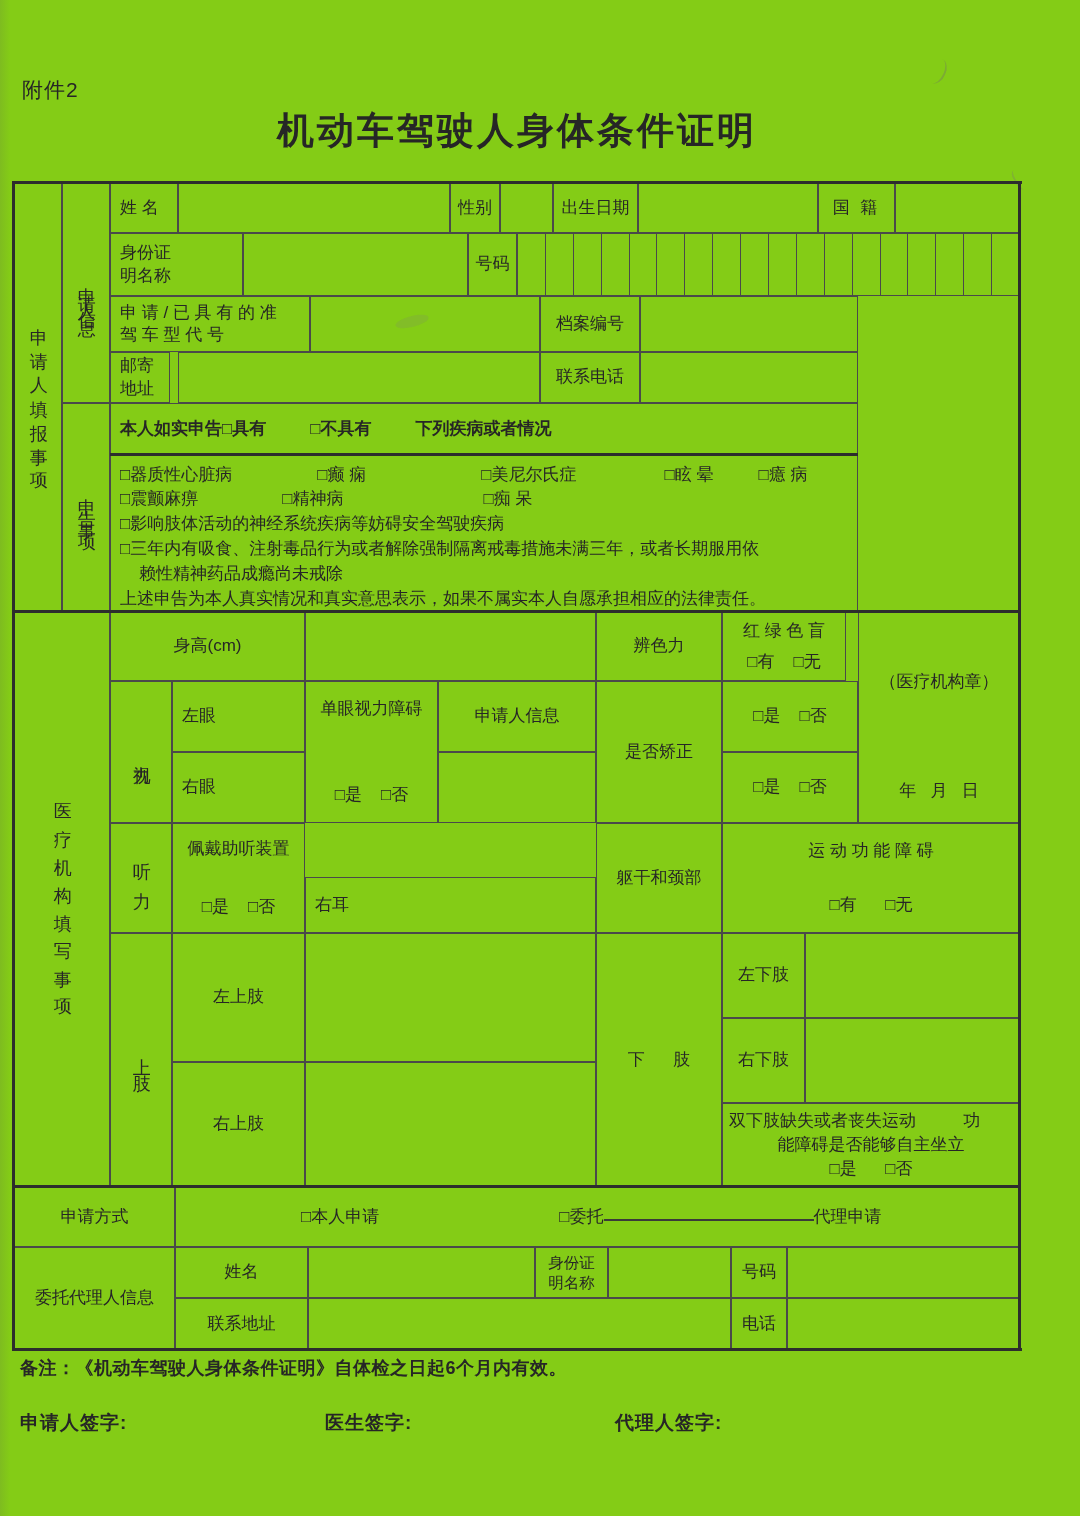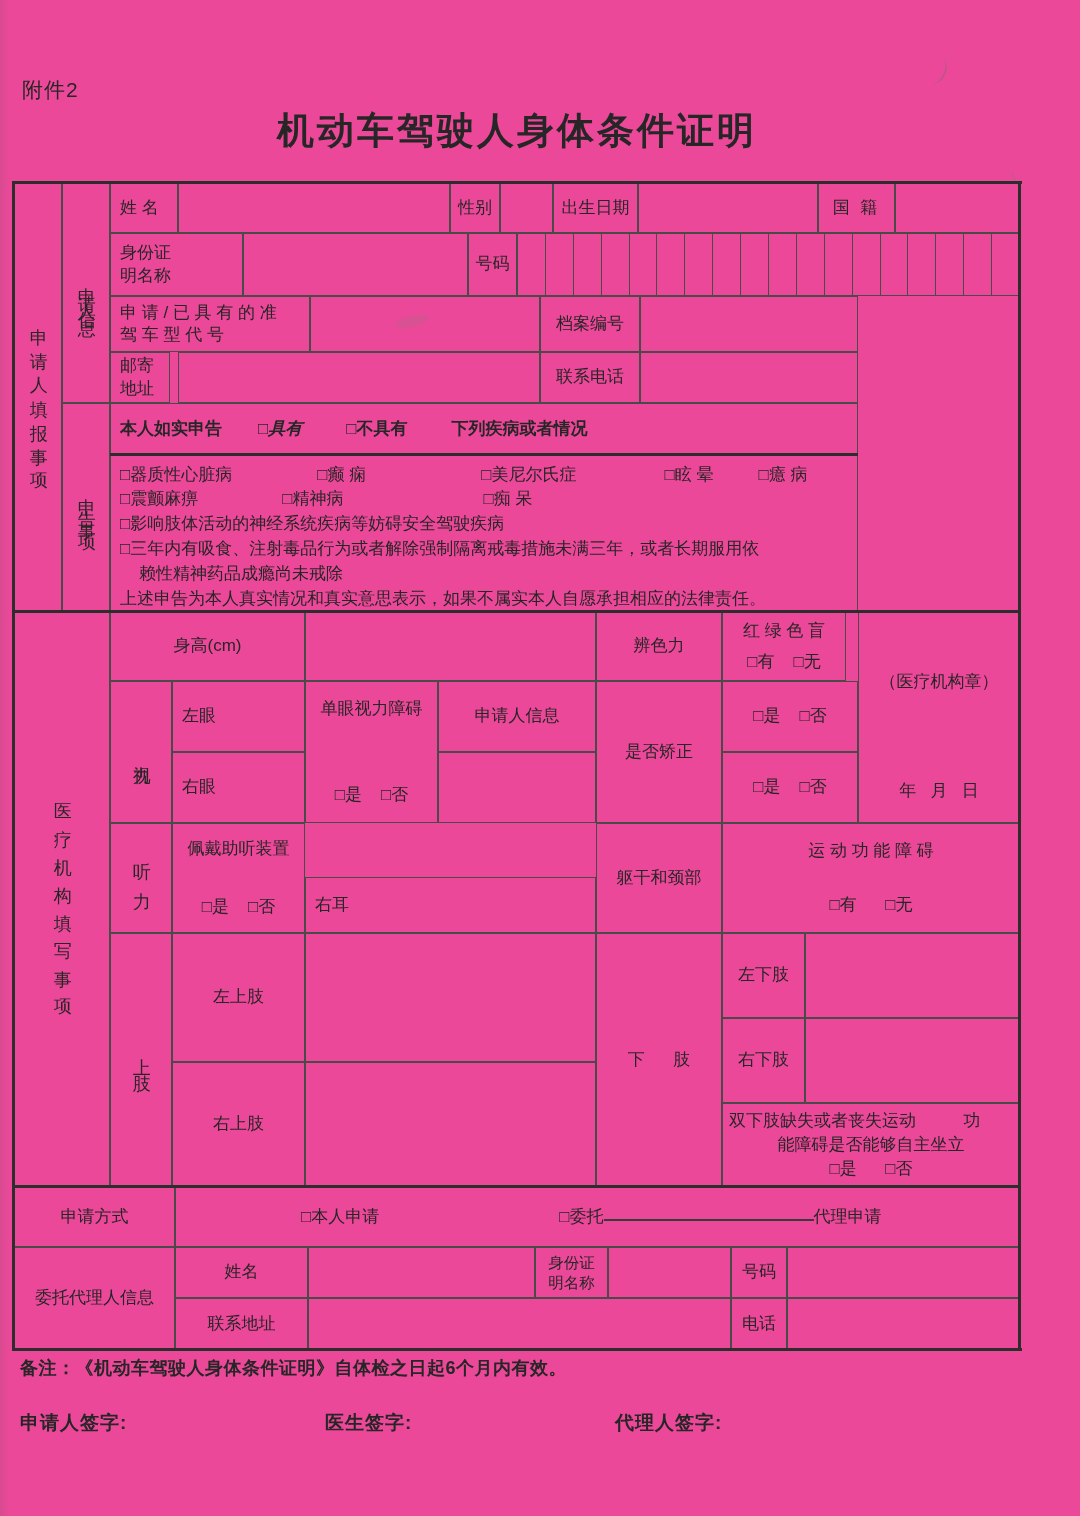--- a/index.html
+++ b/index.html
@@ -1,19 +1,19 @@
 <!DOCTYPE html>
 <html><head>
 <meta charset="utf-8">
 <title>机动车驾驶人身体条件证明</title>
 <style>
   html,body{margin:0;padding:0;background:#e8e8e6;}
   .sheet{
     position:relative;width:1080px;height:1516px;margin:0 auto;
-    background:#ec4899;overflow:hidden;
+    background:#84cc16;overflow:hidden;
     font-family:"Liberation Sans","DejaVu Sans",sans-serif;
     color:#262626;
   }
   .edge-shade{position:absolute;left:0;top:0;bottom:0;width:10px;
     background:linear-gradient(to right,rgba(90,90,90,.14),rgba(90,90,90,0));}
   .attach{position:absolute;left:22px;top:76px;font-size:21px;letter-spacing:1px;}
   .title{position:absolute;left:14px;top:106px;width:1006px;text-align:center;
     font-family:"Liberation Serif","DejaVu Serif",serif;font-weight:700;
     font-size:37px;letter-spacing:3px;}
   
@@ -27,21 +27,21 @@
   .vtext{writing-mode:vertical-lr;text-orientation:upright;font-size:18px;}
   .ls28{letter-spacing:28px;} .ls24{letter-spacing:24px;} .ls12{letter-spacing:12px;}
   .ls8{letter-spacing:8px;} .ls30{letter-spacing:30px;} .ls16{letter-spacing:16px;} .ls3{letter-spacing:3px;}
   
   .idgrid{padding:0;align-items:stretch;}
   .idcell{flex:1;border-left:1px solid #4a4a4a;}
   .idcell:first-child{border-left:none;}
   
   .decl-head{font-weight:700;}
   .decl-head span{display:inline-block;}
-  .decl-head .o1{margin-left:36px;font-style:italic;} .decl-head .o2{margin-left:44px;} .decl-head .o3{margin-left:44px;}
+  .decl-head .o1{} .decl-head .o2{margin-left:44px;} .decl-head .o3{margin-left:44px;}
   .decl-body{flex-direction:column;align-items:flex-start;justify-content:flex-start;
     padding:7px 6px 0 9px;text-align:left;}
   .decl-line{height:25.5px;display:flex;align-items:center;white-space:pre-wrap;}
   .dr1 .i1{margin-left:85px;} .dr1 .i2{margin-left:115px;} .dr1 .i3{margin-left:88px;} .dr1 .i4{margin-left:45px;}
   .dr2 .i1{margin-left:84px;} .dr2 .i2{margin-left:140px;}
   .decl-multi{line-height:25.5px;white-space:pre-wrap;}
   
   .tl{position:absolute;background:#2d2d2d;}
   
   .apply-row{justify-content:flex-start;padding-left:0;}

